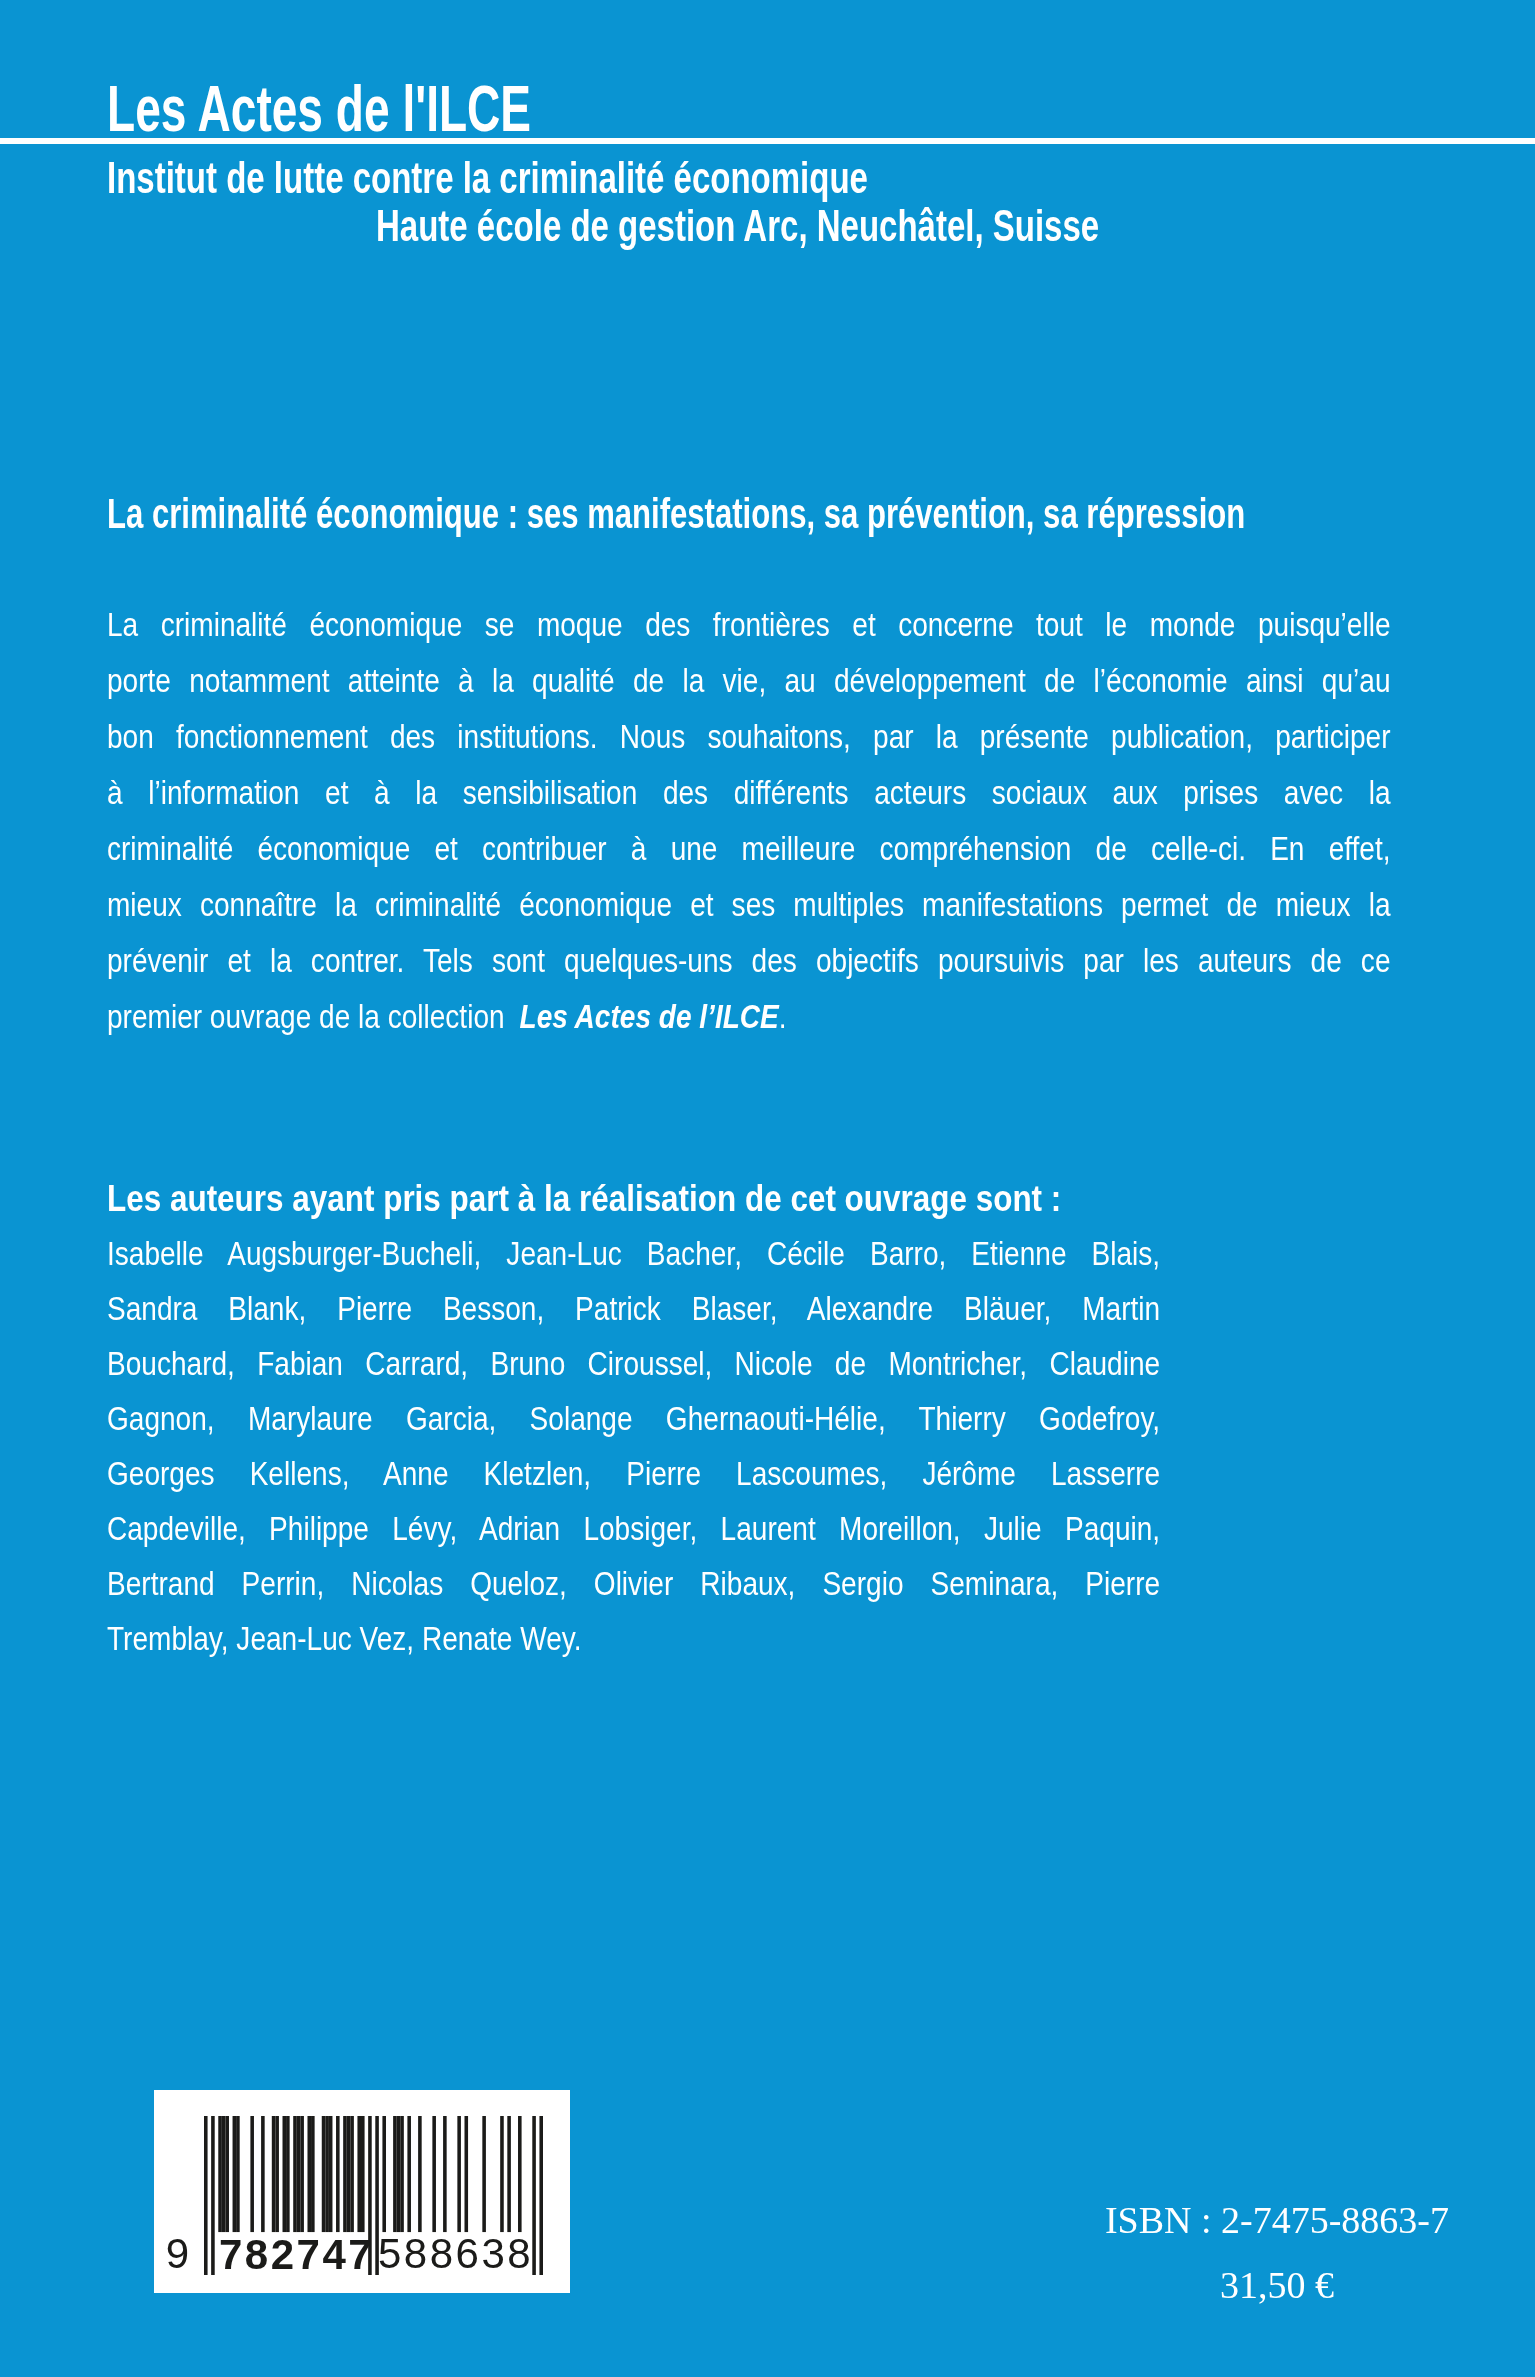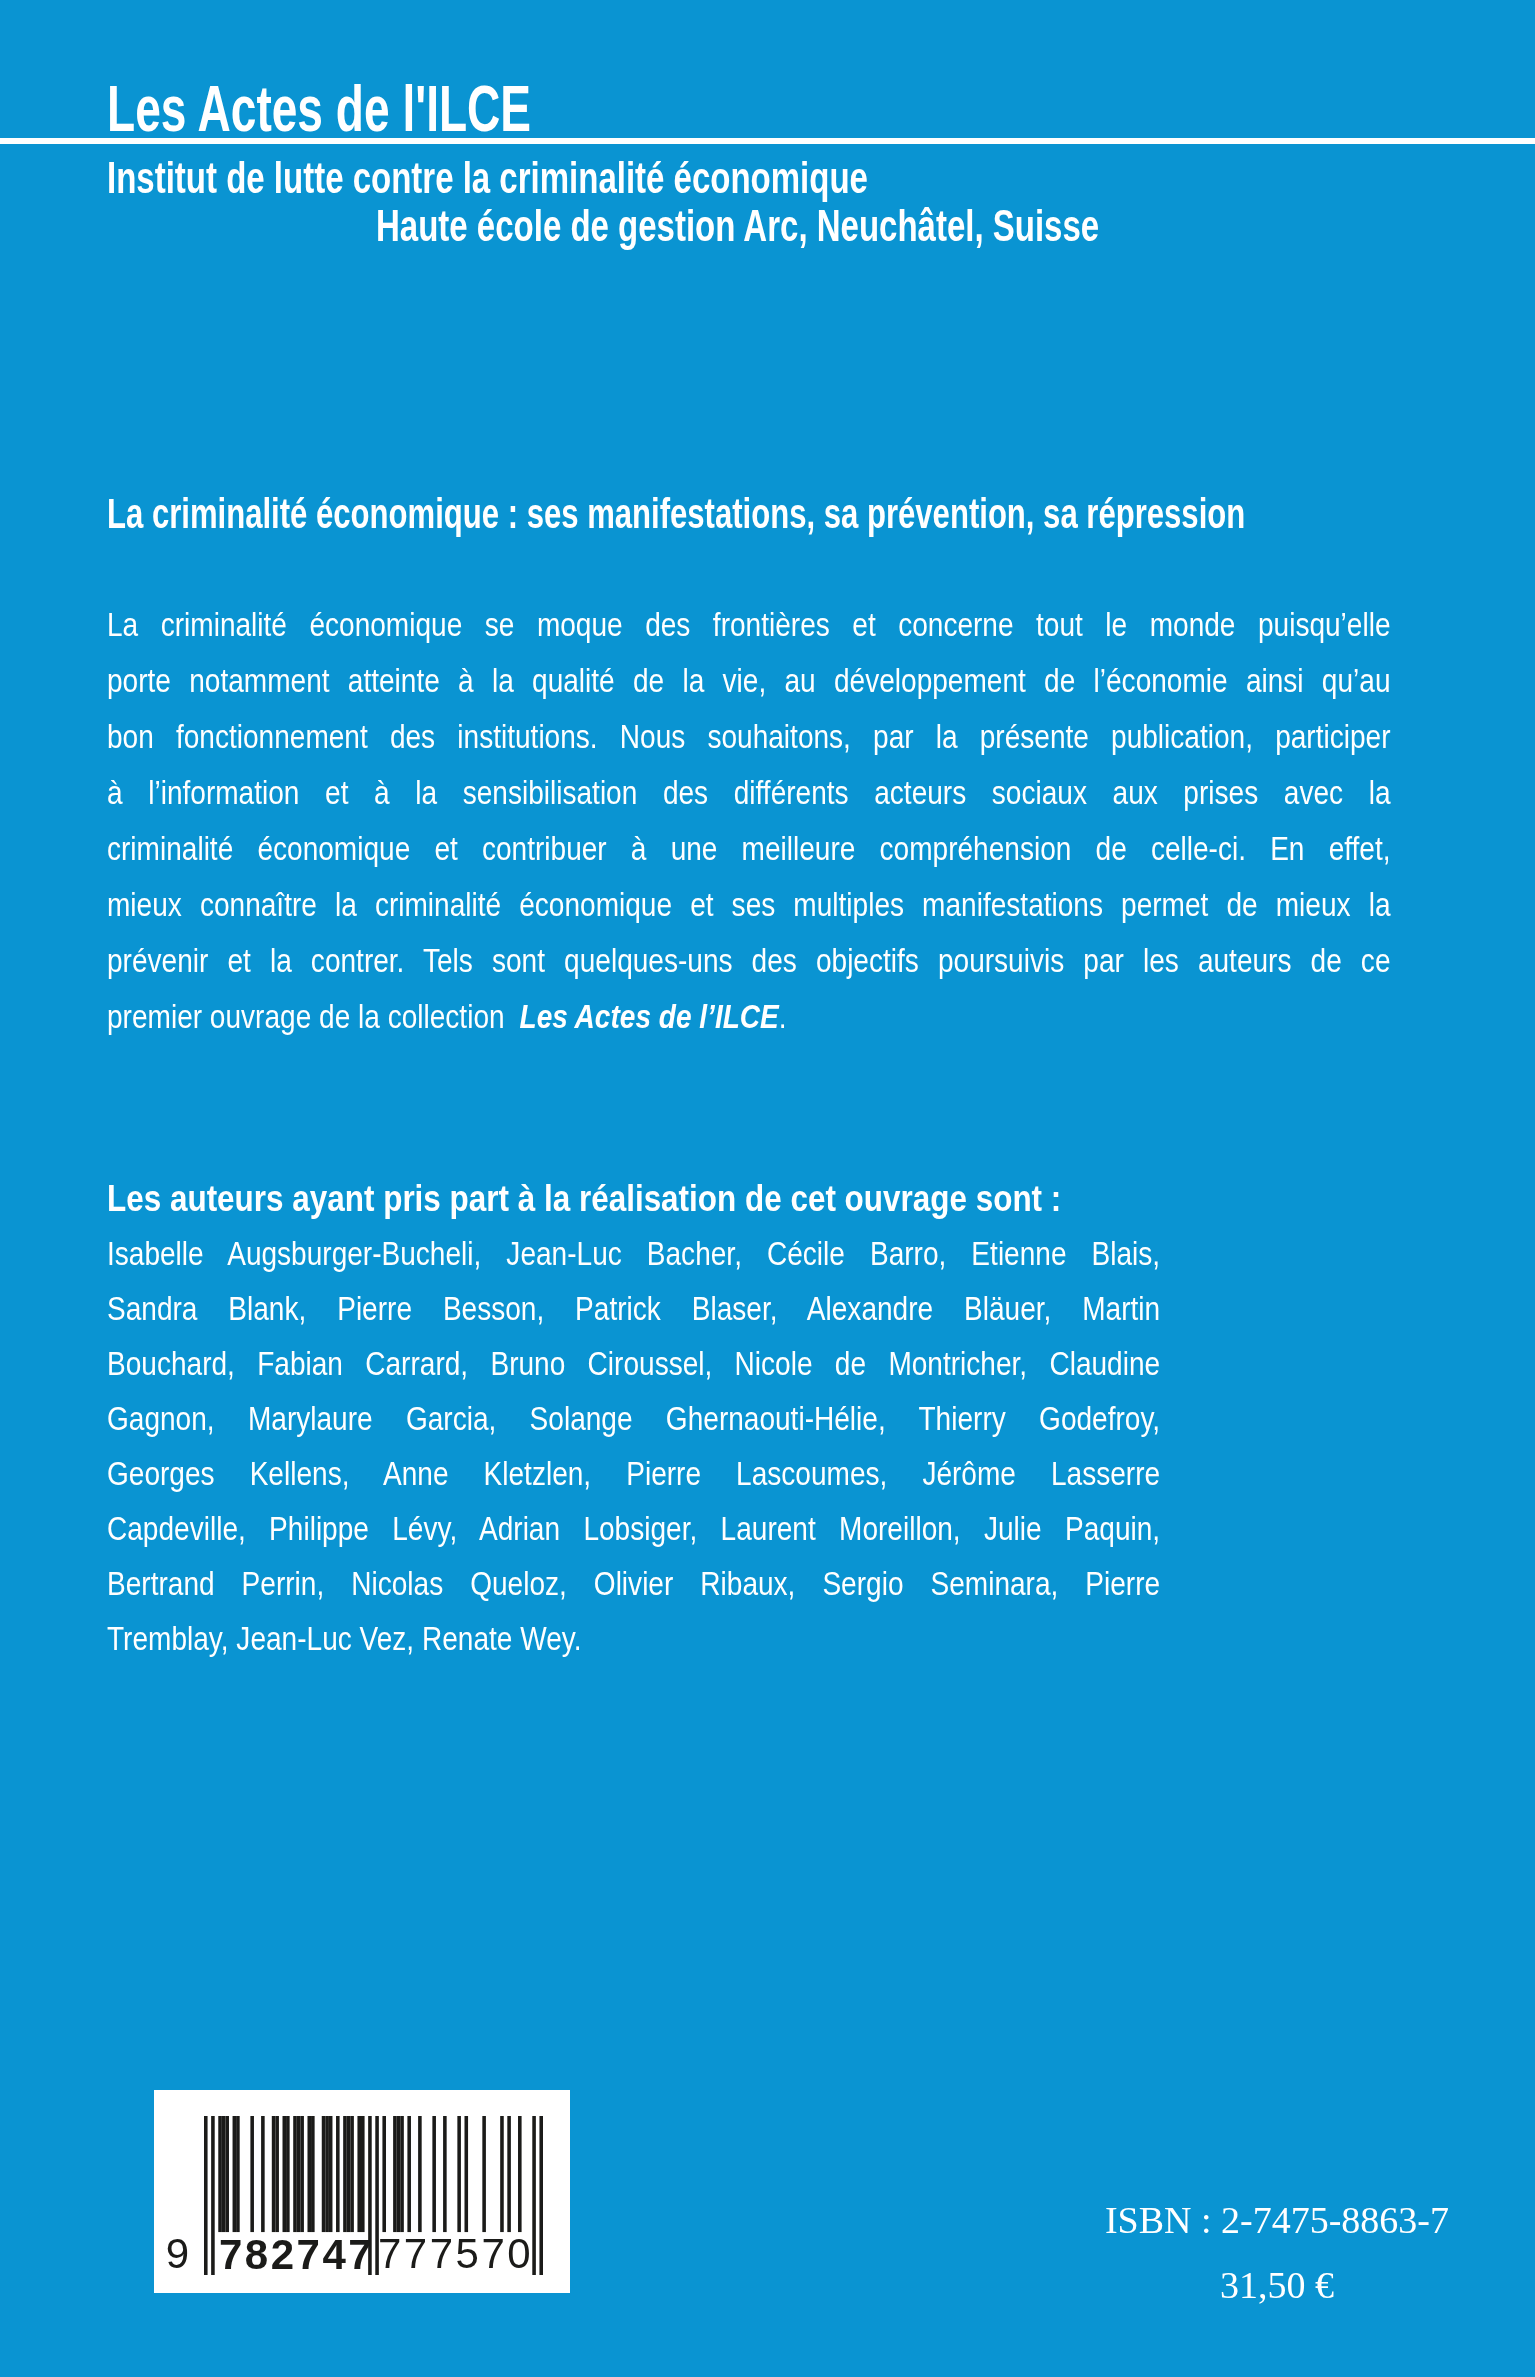--- a/index.html
+++ b/index.html
@@ -153,21 +153,21 @@
         <rect x="73" y="0" width="1" height="73"></rect>
         <rect x="78" y="0" width="1" height="73"></rect>
         <rect x="83" y="0" width="1" height="73"></rect>
         <rect x="85" y="0" width="1" height="73"></rect>
         <rect x="88" y="0" width="1" height="73"></rect>
         <rect x="92" y="0" width="1" height="100"></rect>
         <rect x="94" y="0" width="1" height="100"></rect>
       </svg>
     <div id="bc-lead" class="bc-digits">9</div>
     <div id="bc-g1" class="bc-digits">782747</div>
-    <div id="bc-g2" class="bc-digits">777570</div>
+    <div id="bc-g2" class="bc-digits">588638</div>
   </div>
 
   <div id="isbn-block" class="abs white">
     <div>ISBN : 2-7475-8863-7</div>
     <div>31,50 €</div>
   </div>
 
 </div>
 
 

